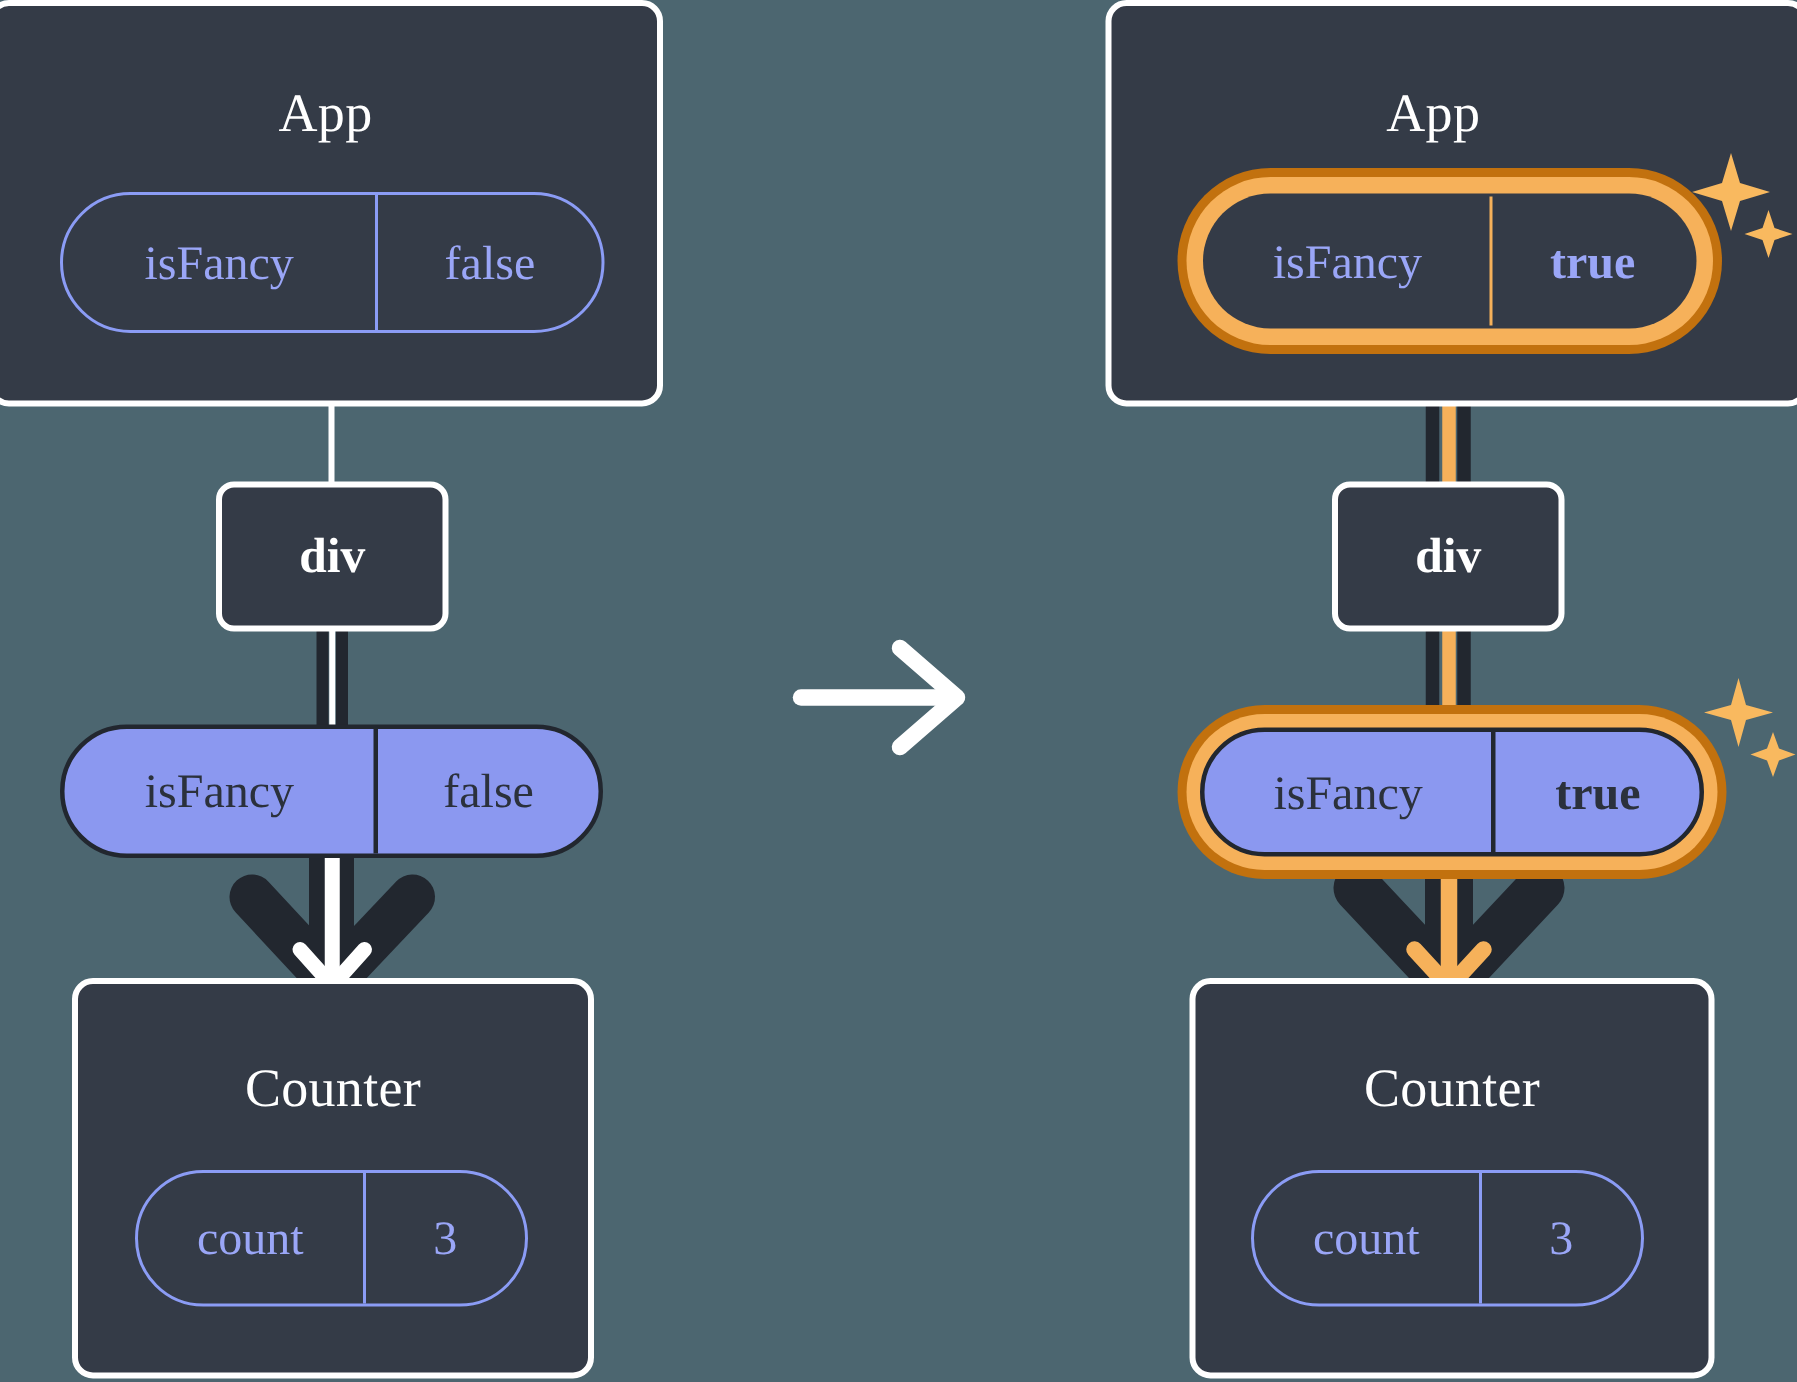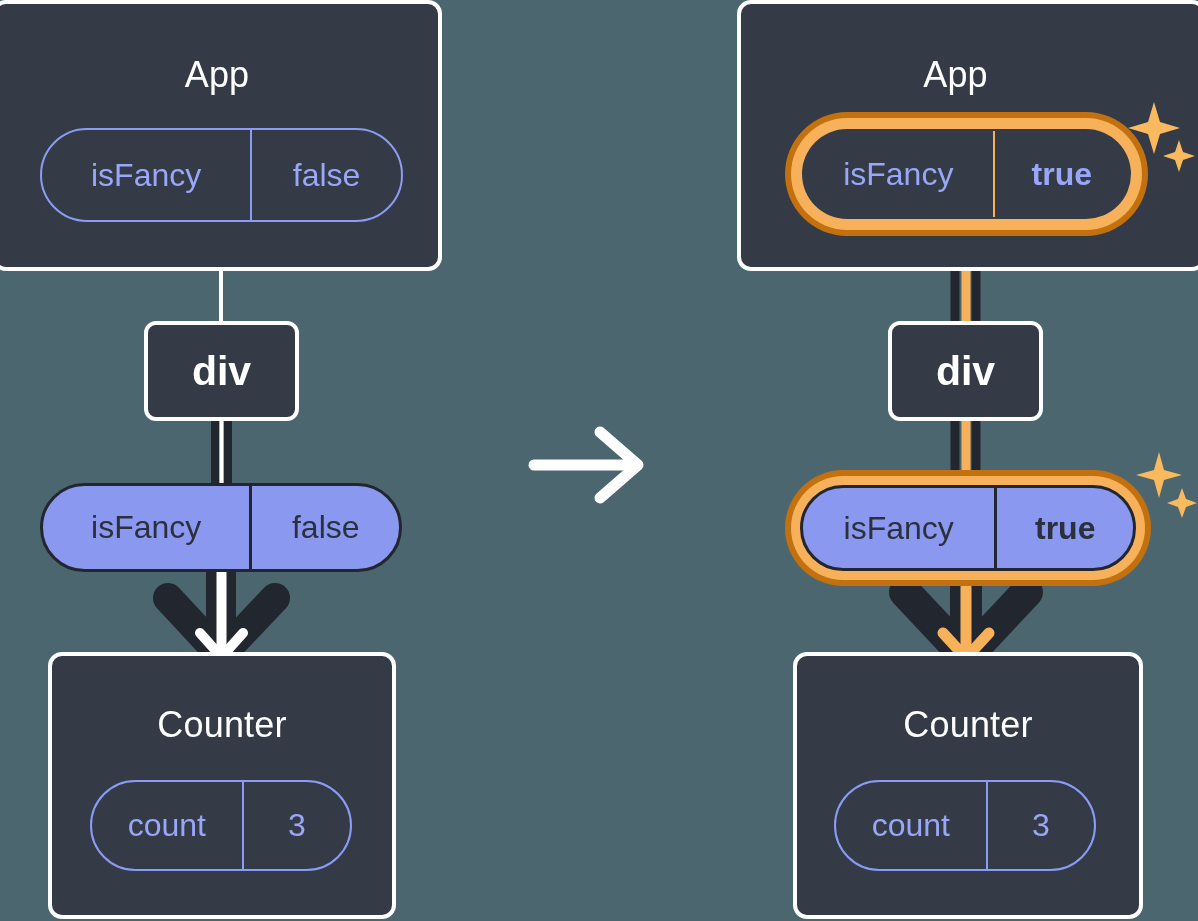--- a/index.html
+++ b/index.html
@@ -6,21 +6,21 @@
     margin: 0;
     padding: 0;
     background: #4c6670;
   }
   #stage {
     position: relative;
     width: 1198px;
     height: 921px;
     background: #4c6670;
     overflow: hidden;
-    font-family: Liberation Sans, sans-serif;
+    font-family: Liberation Serif, serif;
   }
   .svg-layer {
     position: absolute;
     inset: 0;
     width: 1198px;
     height: 921px;
   }
   
   .box {
     position: absolute;
@@ -43,21 +43,21 @@
   .div-box {
     position: absolute;
     background: #343b47;
     border: 4px solid #ffffff;
     border-radius: 12px;
     box-sizing: border-box;
     display: flex;
     align-items: center;
     justify-content: center;
     color: #ffffff;
-    font-size: 41px;
+    font-size: 33px;
     font-weight: 700;
     z-index: 4;
   }
   
   .pill {
     position: absolute;
     box-sizing: border-box;
     display: flex;
     align-items: stretch;
     border-radius: 999px;

